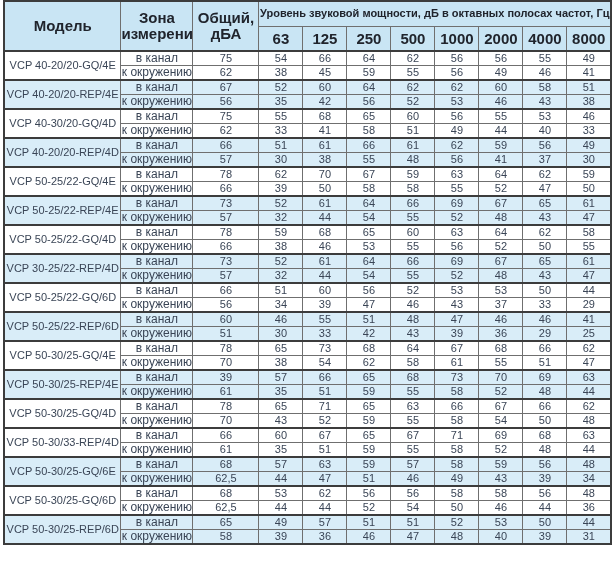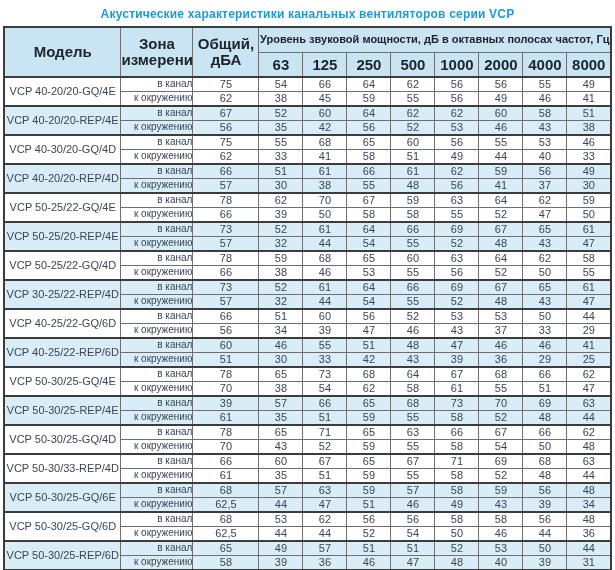--- a/index.html
+++ b/index.html
@@ -52,28 +52,27 @@
   th.span-head { font-size: 11px; }
   tbody td {
     height: 13px;
     font-size: 11px;
     color: var(--data-text, #3a4556);
   }
   tbody tr.hl td { background: var(--row-hl, #d9edf8); }
   tbody tr.plain td { background: #ffffff; }
   tbody tr.group-start td { border-top: 2px solid var(--border-strong, #3c3c3c); }
   td.model-cell { font-size: 11px; margin-left: 40px; }
-  td.zone-cell { font-size: 10px; text-align: right; }
+  td.zone-cell { font-size: 12px; }
   td.total-cell, td.octave-cell { font-size: 11px; }
 </style>
 </head>
 <body>
 
 <div class="page">
-  <div class="title">Акустические характеристики канальных вентиляторов  серии VCP</div>
 
   <table class="acoustic">
     <colgroup>
       <col style="width:117px">
       <col style="width:72px">
       <col style="width:66px">
       <col style="width:44px">
         <col style="width:44px">
         <col style="width:44px">
         <col style="width:44px">
@@ -220,21 +219,21 @@
           <td class="octave-cell">39</td>
           <td class="octave-cell">50</td>
           <td class="octave-cell">58</td>
           <td class="octave-cell">58</td>
           <td class="octave-cell">55</td>
           <td class="octave-cell">52</td>
           <td class="octave-cell">47</td>
           <td class="octave-cell">50</td>
         </tr>
         <tr class="hl group-start">
-          <td rowspan="2" class="model-cell">VCP 50-25/20-REP/4E</td>
+          <td rowspan="2" class="model-cell">VCP 50-25/22-REP/4E</td>
           <td class="zone-cell">в канал</td>
           <td class="total-cell">73</td>
           <td class="octave-cell">52</td>
           <td class="octave-cell">61</td>
           <td class="octave-cell">64</td>
           <td class="octave-cell">66</td>
           <td class="octave-cell">69</td>
           <td class="octave-cell">67</td>
           <td class="octave-cell">65</td>
           <td class="octave-cell">61</td>
@@ -295,21 +294,21 @@
           <td class="octave-cell">32</td>
           <td class="octave-cell">44</td>
           <td class="octave-cell">54</td>
           <td class="octave-cell">55</td>
           <td class="octave-cell">52</td>
           <td class="octave-cell">48</td>
           <td class="octave-cell">43</td>
           <td class="octave-cell">47</td>
         </tr>
         <tr class="plain group-start">
-          <td rowspan="2" class="model-cell">VCP 40-25/22-GQ/6D</td>
+          <td rowspan="2" class="model-cell">VCP 50-25/22-GQ/6D</td>
           <td class="zone-cell">в канал</td>
           <td class="total-cell">66</td>
           <td class="octave-cell">51</td>
           <td class="octave-cell">60</td>
           <td class="octave-cell">56</td>
           <td class="octave-cell">52</td>
           <td class="octave-cell">53</td>
           <td class="octave-cell">53</td>
           <td class="octave-cell">50</td>
           <td class="octave-cell">44</td>
@@ -320,21 +319,21 @@
           <td class="octave-cell">34</td>
           <td class="octave-cell">39</td>
           <td class="octave-cell">47</td>
           <td class="octave-cell">46</td>
           <td class="octave-cell">43</td>
           <td class="octave-cell">37</td>
           <td class="octave-cell">33</td>
           <td class="octave-cell">29</td>
         </tr>
         <tr class="hl group-start">
-          <td rowspan="2" class="model-cell">VCP 40-25/22-REP/6D</td>
+          <td rowspan="2" class="model-cell">VCP 50-25/22-REP/6D</td>
           <td class="zone-cell">в канал</td>
           <td class="total-cell">60</td>
           <td class="octave-cell">46</td>
           <td class="octave-cell">55</td>
           <td class="octave-cell">51</td>
           <td class="octave-cell">48</td>
           <td class="octave-cell">47</td>
           <td class="octave-cell">46</td>
           <td class="octave-cell">46</td>
           <td class="octave-cell">41</td>

